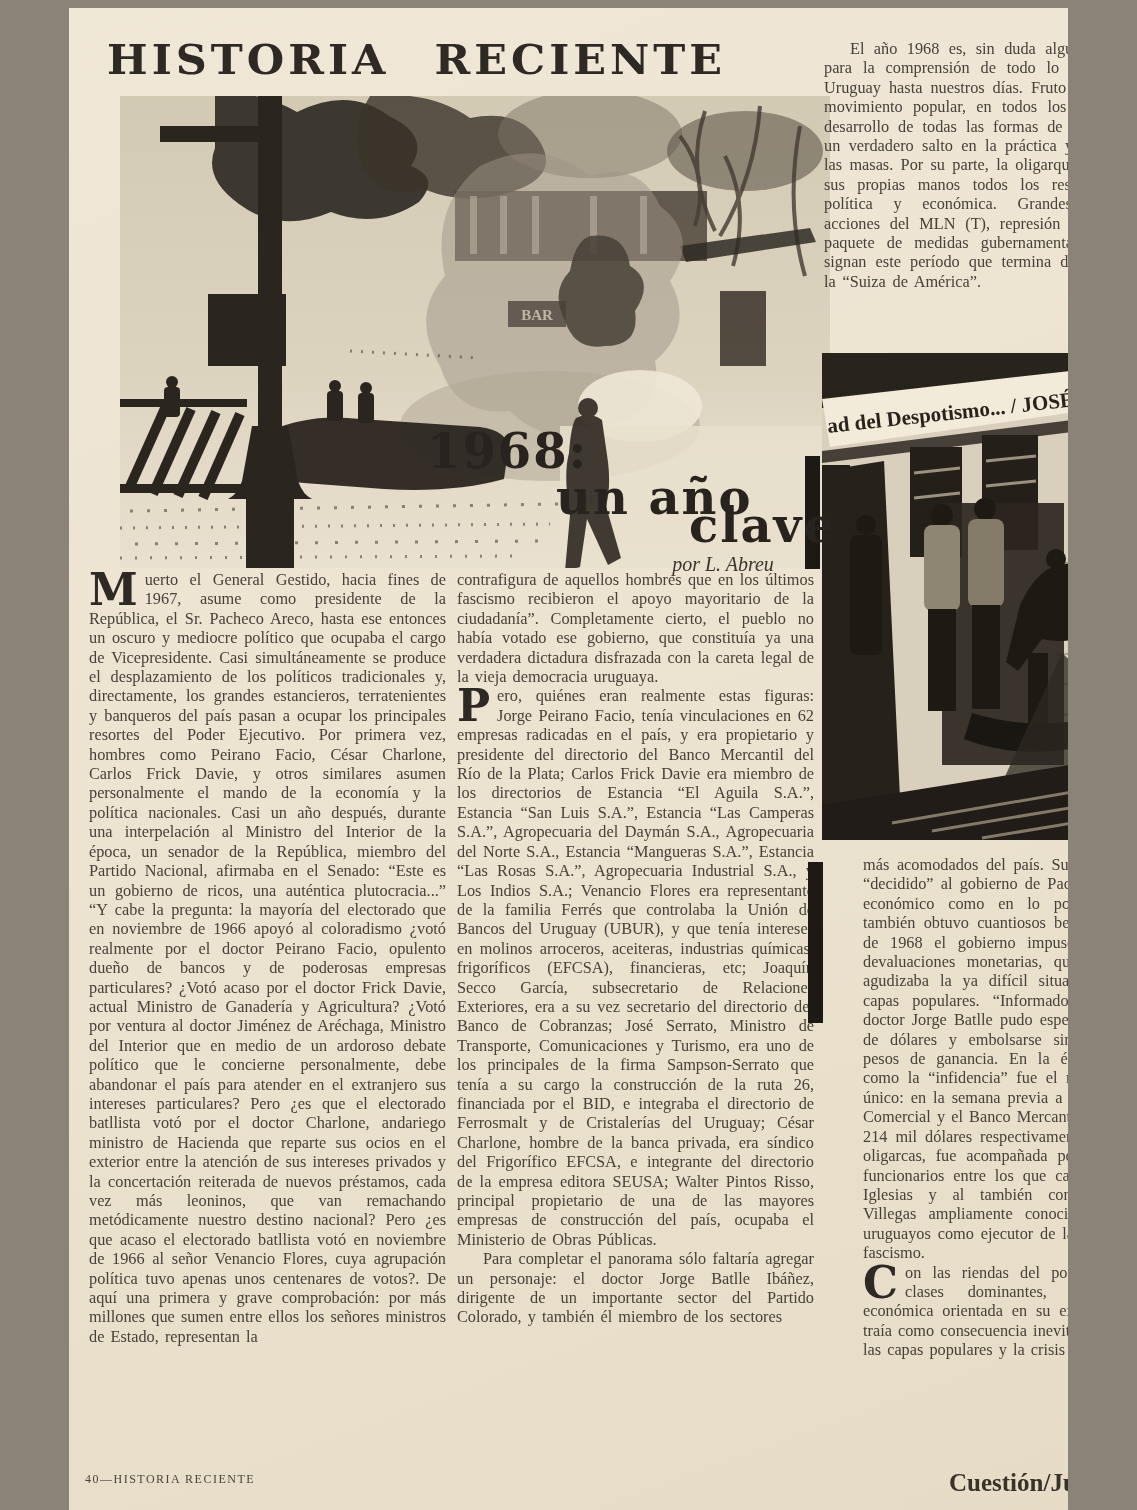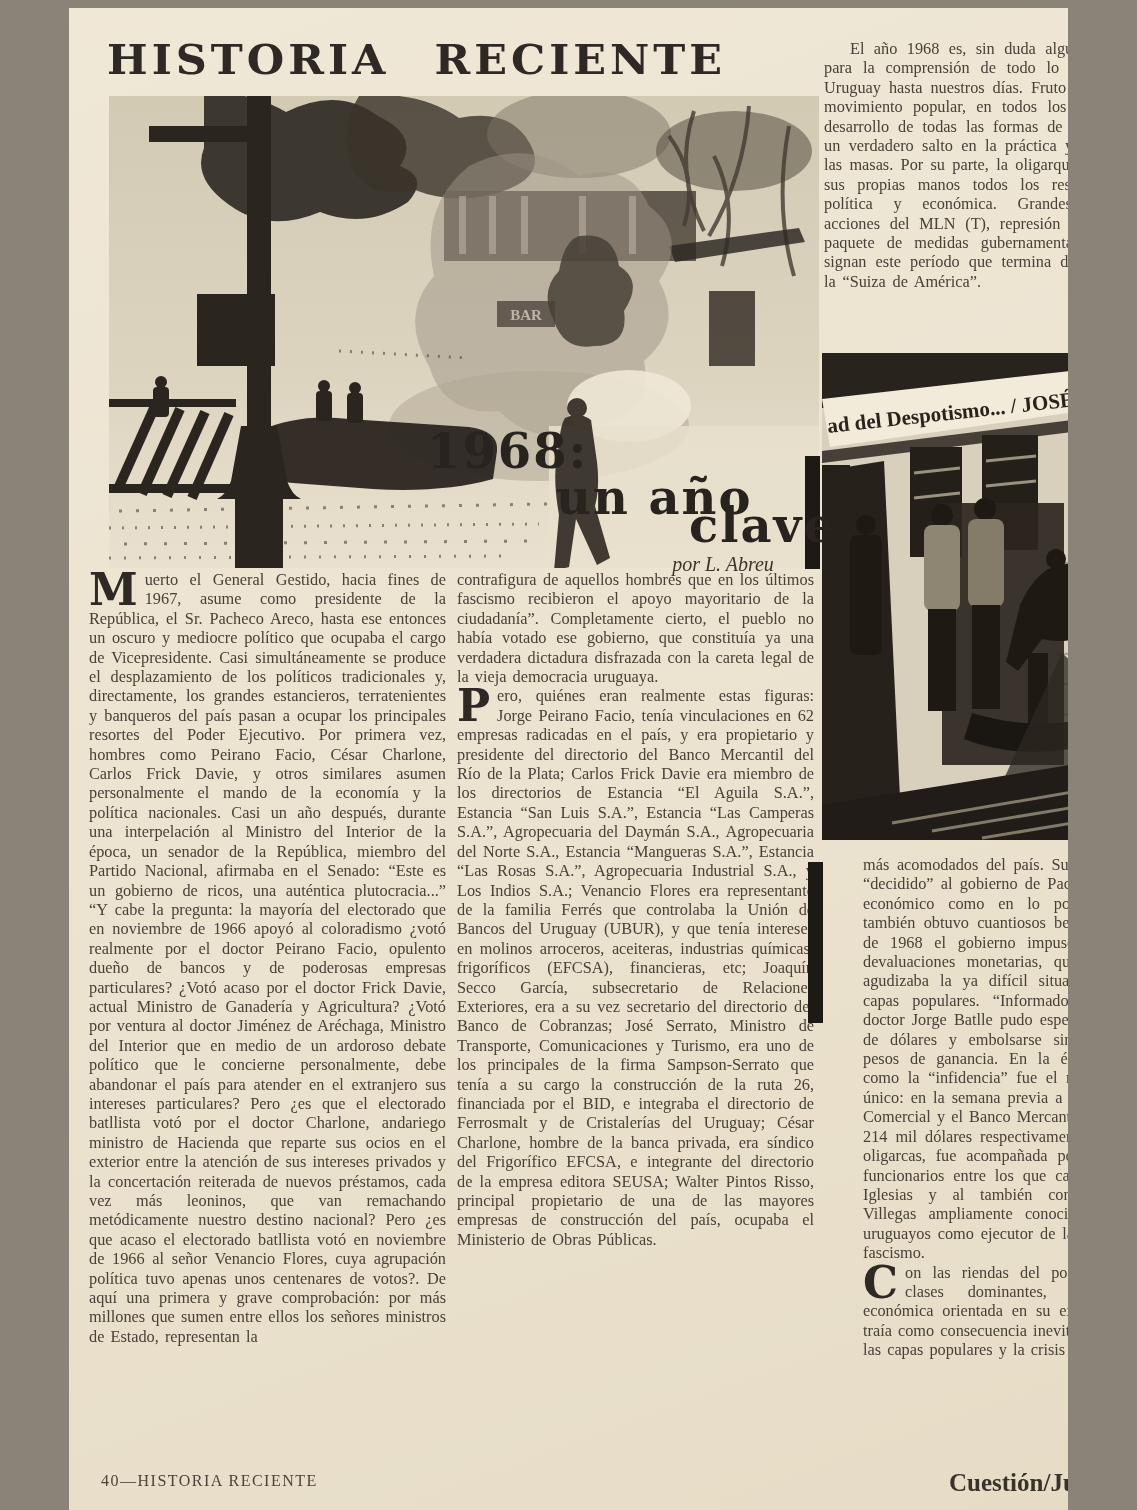--- a/index.html
+++ b/index.html
@@ -12,21 +12,21 @@
     text-decoration:underline;
   }
   .kicker{
     position:absolute;left:38px;top:28px;
     font-family:"DejaVu Serif",serif;font-weight:bold;
     font-size:43px;letter-spacing:4px;word-spacing:26px;
     color:#2e2925;transform:scaleY(.94);transform-origin:left top;
     white-space:nowrap;
   }
   .photo{position:absolute;}
-  .photo-riot{left:40px;top:88px;width:710px;height:472px;}
+  .photo-riot{left:51px;top:88px;width:710px;height:472px;}
   .photo-building{left:753px;top:345px;width:372px;height:487px;}
   .photo svg{display:block;width:100%;height:100%;}
   .col{
     position:absolute;text-align:justify;
     font-size:16.3px;line-height:19.4px;word-spacing:2px;
     color:#474138;
   }
   .col p{margin:0;}
   .col p.indent{text-indent:26px;}
   .intro-col{left:755px;top:31px;width:371px;word-spacing:2.6px;}
@@ -45,21 +45,21 @@
   .h-b{left:487px;top:461px;font-size:48px;}
   .h-c{left:620px;top:489px;font-size:48px;}
   .byline{
     position:absolute;left:565px;top:545px;width:178px;text-align:center;
     font-style:italic;font-size:20px;color:#3a342c;z-index:5;
   }
   .artifact-bar{position:absolute;background:#1d1915;z-index:4;}
   .bar-1{left:736px;top:448px;width:15px;height:113px;}
   .bar-2{left:739px;top:854px;width:15px;height:161px;}
   .footer-left{
-    position:absolute;left:32px;top:1464px;font-size:16px;
+    position:absolute;left:16px;top:1464px;font-size:12px;
     letter-spacing:1.5px;color:#4a443b;
   }
   .footer-right{
     position:absolute;left:880px;top:1461px;width:245px;text-align:left;
     font-size:25px;font-weight:bold;color:#383229;
   }
 </style>
 </head>
 <body>
 
@@ -247,20 +247,21 @@
   <div class="artifact-bar bar-1"></div>
   <div class="artifact-bar bar-2"></div>
 
   <div class="col left-col">
     <p><span class="dropcap">M</span><span>uerto el General Gestido, hacia fines de 1967, asume como presidente de la República, el Sr. Pacheco Areco, hasta ese entonces un oscuro y mediocre político que ocupaba el cargo de Vicepresidente. Casi simultáneamente se produce el desplazamiento de los políticos tradicionales y, directamente, los grandes estancieros, terratenientes y banqueros del país pasan a ocupar los principales resortes del Poder Ejecutivo. Por primera vez, hombres como Peirano Facio, César Charlone, Carlos Frick Davie, y otros similares asumen personalmente el mando de la economía y la política nacionales. Casi un año después, durante una interpelación al Ministro del Interior de la época, un senador de la República, miembro del Partido Nacional, afirmaba en el Senado: “Este es un gobierno de ricos, una auténtica plutocracia...” “Y cabe la pregunta: la mayoría del electorado que en noviembre de 1966 apoyó al coloradismo ¿votó realmente por el doctor Peirano Facio, opulento dueño de bancos y de poderosas empresas particulares? ¿Votó acaso por el doctor Frick Davie, actual Ministro de Ganadería y Agricultura? ¿Votó por ventura al doctor Jiménez de Aréchaga, Ministro del Interior que en medio de un ardoroso debate político que le concierne personalmente, debe abandonar el país para atender en el extranjero sus intereses particulares? Pero ¿es que el electorado batllista votó por el doctor Charlone, andariego ministro de Hacienda que reparte sus ocios en el exterior entre la atención de sus intereses privados y la concertación reiterada de nuevos préstamos, cada vez más leoninos, que van remachando metódicamente nuestro destino nacional? Pero ¿es que acaso el electorado batllista votó en noviembre de 1966 al señor Venancio Flores, cuya agrupación política tuvo apenas unos centenares de votos?. De aquí una primera y grave comprobación: por más millones que sumen entre ellos los señores ministros de Estado, representan la</span></p>
   </div>
 
   <div class="col mid-col">
     <p><span>contrafigura de aquellos hombres que en los últimos fascismo recibieron el apoyo mayoritario de la ciudadanía”. Completamente cierto, el pueblo no había votado ese gobierno, que constituía ya una verdadera dictadura disfrazada con la careta legal de la vieja democracia uruguaya.</span></p>
     <p><span class="dropcap">P</span><span>ero, quiénes eran realmente estas figuras: Jorge Peirano Facio, tenía vinculaciones en 62 empresas radicadas en el país, y era propietario y presidente del directorio del Banco Mercantil del Río de la Plata; Carlos Frick Davie era miembro de los directorios de Estancia “El Aguila S.A.”, Estancia “San Luis S.A.”, Estancia “Las Camperas S.A.”, Agropecuaria del Daymán S.A., Agropecuaria del Norte S.A., Estancia “Mangueras S.A.”, Estancia “Las Rosas S.A.”, Agropecuaria Industrial S.A., y Los Indios S.A.; Venancio Flores era representante de la familia Ferrés que controlaba la Unión de Bancos del Uruguay (UBUR), y que tenía intereses en molinos arroceros, aceiteras, industrias químicas, frigoríficos (EFCSA), financieras, etc; Joaquín Secco García, subsecretario de Relaciones Exteriores, era a su vez secretario del directorio del Banco de Cobranzas; José Serrato, Ministro de Transporte, Comunicaciones y Turismo, era uno de los principales de la firma Sampson-Serrato que tenía a su cargo la construcción de la ruta 26, financiada por el BID, e integraba el directorio de Ferrosmalt y de Cristalerías del Uruguay; César Charlone, hombre de la banca privada, era síndico del Frigorífico EFCSA, e integrante del directorio de la empresa editora SEUSA; Walter Pintos Risso, principal propietario de una de las mayores empresas de construcción del país, ocupaba el Ministerio de Obras Públicas.</span></p>
+    <p class="indent"><span>Para completar el panorama sólo faltaría agregar un personaje: el doctor Jorge Batlle Ibáñez, dirigente de un importante sector del Partido Colorado, y también él miembro de los sectores</span></p>
   </div>
 
   <div class="col right-col">
     <p><span>más acomodados del país. Su sector prestó un apoyo “decidido” al gobierno de Pacheco Areco, tanto en lo económico como en lo político. Claro está que también obtuvo cuantiosos beneficios. El 28 de abril de 1968 el gobierno impuso una de las mayores devaluaciones monetarias, que como otras medidas agudizaba la ya difícil situación económica de las capas populares. “Informado” con anticipación, el doctor Jorge Batlle pudo especular en la compraventa de dólares y embolsarse sin esfuerzo millones de pesos de ganancia. En la época su caso conocido como la “infidencia” fue el más sonado, pero no el único: en la semana previa a la devaluación el Banco Comercial y el Banco Mercantil adquirieron 450 mil y 214 mil dólares respectivamente. La gestión de estos oligarcas, fue acompañada por un ejército de fieles funcionarios entre los que cabe destacar al contador Iglesias y al también contador Alejandro Vegh Villegas ampliamente conocido hoy por todos los uruguayos como ejecutor de la política económica del fascismo.</span></p>
     <p><span class="dropcap">C</span><span>on las riendas del poder en sus manos, las clases dominantes, aplicaron una línea económica orientada en su exclusivo exterior, y que traía como consecuencia inevitable la pauperización de las capas populares y la crisis</span></p>
   </div>
 
   <div class="footer-left">40—HISTORIA RECIENTE</div>
   <div class="footer-right">Cuestión/Junio 1983</div>
 

